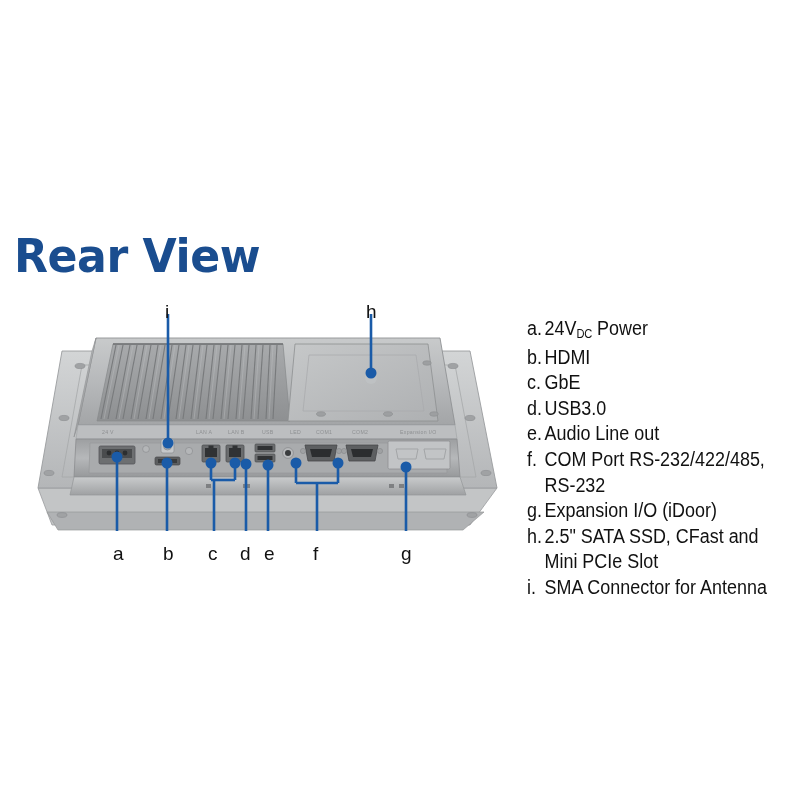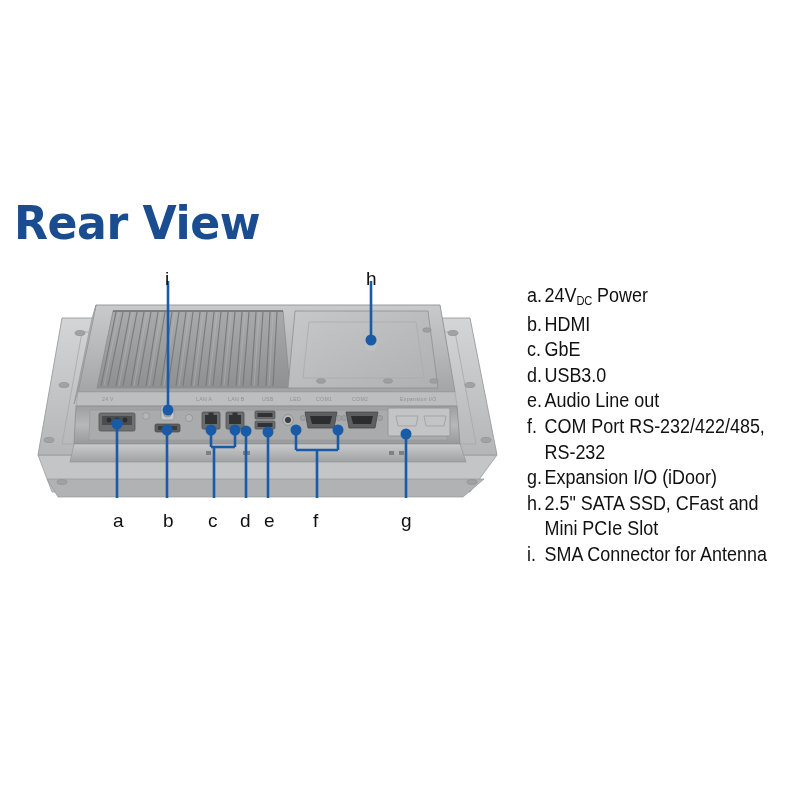--- a/index.html
+++ b/index.html
@@ -6,21 +6,21 @@
   html, body { margin: 0; padding: 0; }
   body {
     width: 800px;
     height: 800px;
     background: #ffffff;
     font-family: "Liberation Sans", sans-serif;
     overflow: hidden;
     position: relative;
   }
 
-  #page { position: absolute; inset: 0; }
+  #page { position: absolute; inset: 0; margin-top: 33px; }
 
   
   #title {
     position: absolute;
     left: 14px;
     top: 199px;
     font-size: 47px;
     font-weight: bold;
     color: #1a4d8f;
     letter-spacing: -0.5px;

